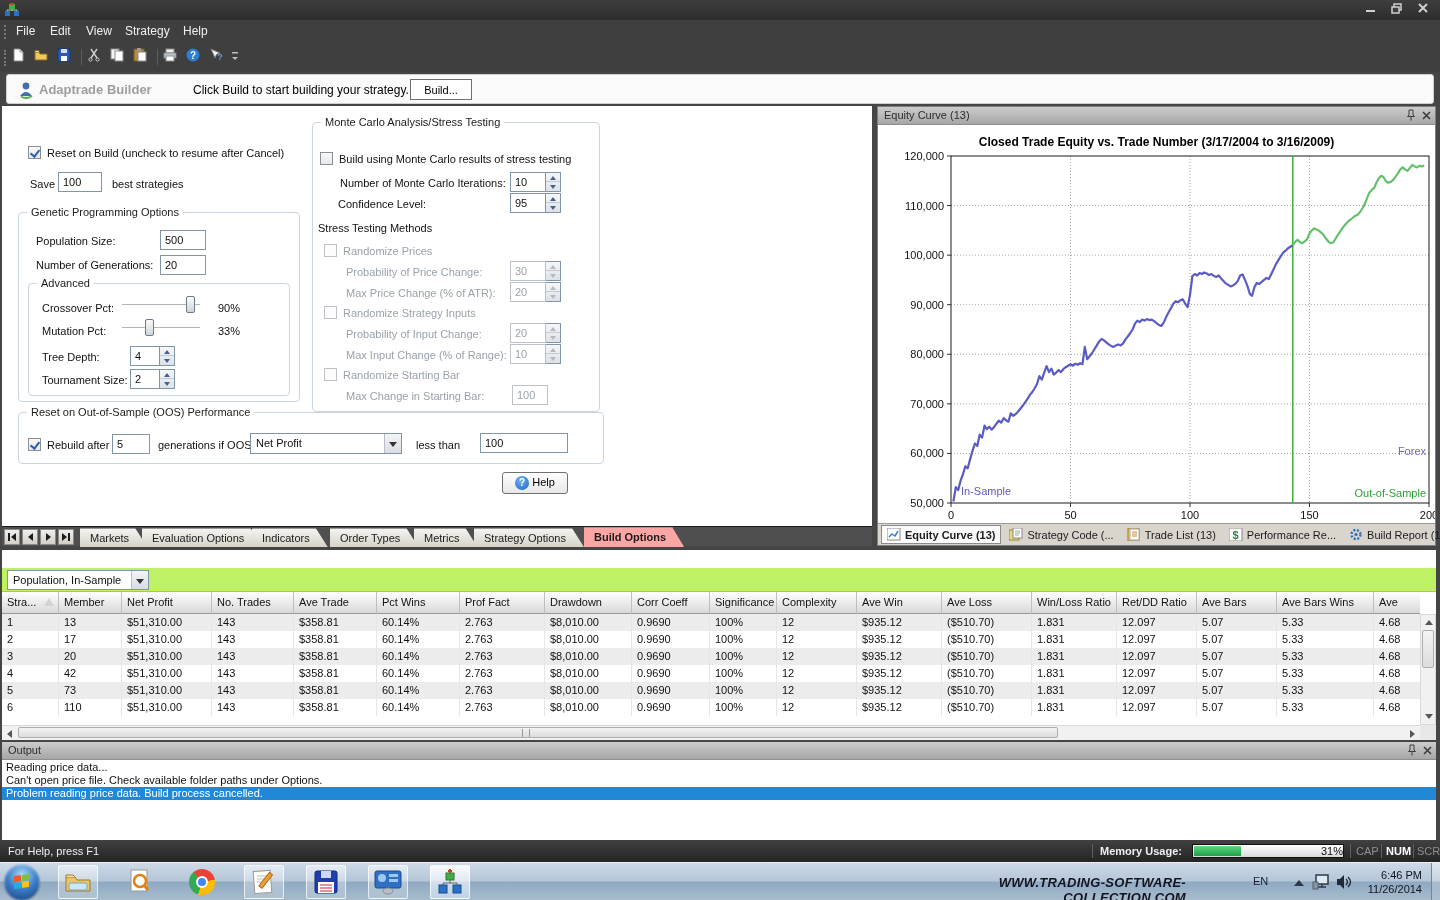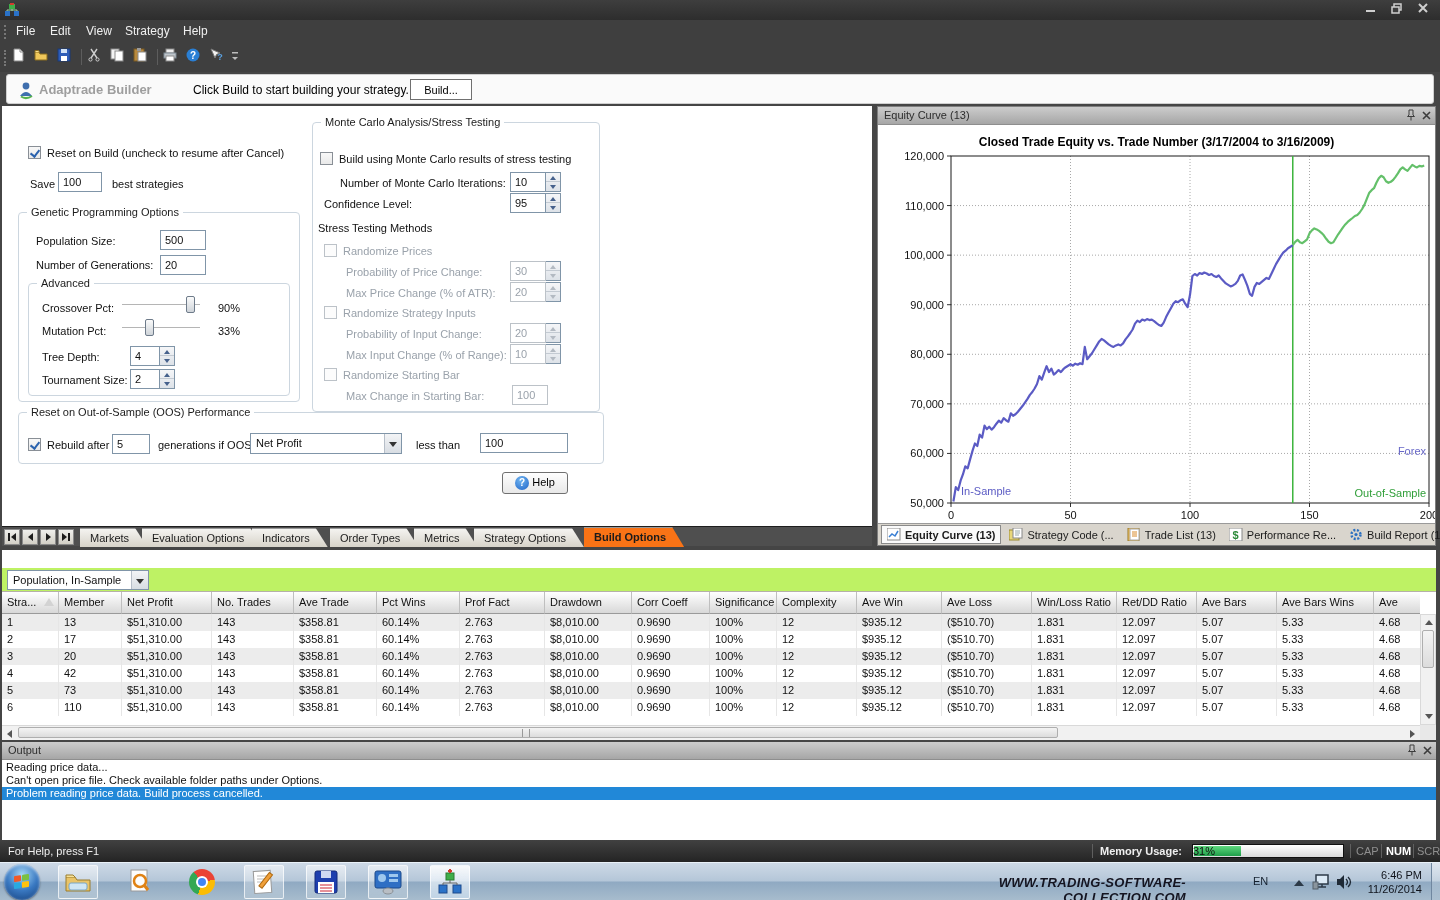--- a/index.html
+++ b/index.html
@@ -48,21 +48,21 @@
 .combo .txt{position:absolute;left:5px;top:3px;white-space:nowrap}
 .combo .btn{position:absolute;right:0;top:0;bottom:0;width:17px;background:linear-gradient(#f3f4f6,#d8dde3);border-left:1px solid #b6bec8}
 .combo .btn::after{content:"";position:absolute;left:4px;top:8px;border-left:4px solid transparent;border-right:4px solid transparent;border-top:5px solid #333}
 
 #left-tabs{position:absolute;left:2px;top:420px;width:870px;height:20px;background:#4f4f4f;border-top:1px solid #1e1e1e}
 .navbtn{position:absolute;top:2px;width:16px;height:16px;background:linear-gradient(#efefec,#d2cfc6);border:1px solid #8a8a8a;display:flex;align-items:center;justify-content:center;gap:1px}
 .tri-l{width:0;height:0;border-top:4px solid transparent;border-bottom:4px solid transparent;border-right:5px solid #1d1d1d}
 .tri-r{width:0;height:0;border-top:4px solid transparent;border-bottom:4px solid transparent;border-left:5px solid #1d1d1d}
 .navbar{width:2px;height:8px;background:#1d1d1d}
 .ltab{position:absolute;top:1px;height:19px;line-height:18px;padding:0 18px 0 10px;background:linear-gradient(#f4f3f0,#d7d3c9);color:#1b1b1b;clip-path:polygon(0 0,calc(100% - 12px) 0,100% 100%,0 100%);border-top:1px solid #999}
-.ltab.active{background:#f97316;font-weight:bold;top:0;height:20px;z-index:5}
+.ltab.active{background:#fca5a5;font-weight:bold;top:0;height:20px;z-index:5}
 
 #equity-panel{position:absolute;left:877px;top:0;width:559px;height:440px;background:#fff;border:1px solid #7e7e7e}
 .ptitle{position:absolute;left:0;right:0;top:0;height:18px;background:linear-gradient(#cccccc,#a6a6a6);border-bottom:1px solid #8e8e8e;color:#2d2d2d;line-height:17px;padding-left:6px}
 .pticons{position:absolute;right:3px;top:2px;display:flex;gap:6px}
 #chart-area{position:absolute;left:0;top:18px;width:557px;height:400px;background:#fff}
 #chart-title{position:absolute;top:10px;left:0;right:0;text-align:center;font-weight:bold;font-size:12px;color:#000}
 #chart-svg{position:absolute;left:1px;top:22px}
 #equity-tabs{position:absolute;left:0;top:416px;width:557px;height:22px;background:#d9d5cd;border-top:1px solid #9a9a9a;display:flex;align-items:center;padding-left:3px;gap:3px}
 .etab{display:flex;align-items:center;gap:4px;height:19px;padding:0 5px;color:#1b1b1b;white-space:nowrap}
 .etab.active{background:#fafafa;border:1px solid #8a8a8a;font-weight:bold}
@@ -80,21 +80,21 @@
 .corner{position:absolute;right:0;top:175px;width:16px;height:15px;background:#e8e8e8}
 
 #output-panel{position:absolute;left:2px;top:742px;width:1434px;height:98px;background:#fff}
 .oline{position:absolute;left:0;width:100%;height:13px;line-height:13px;padding-left:4px;color:#111;white-space:nowrap}
 .oline.hl{background:#2188d8;color:#fff}
 
 #statusbar{position:absolute;left:0;top:840px;width:1440px;height:22px;background:linear-gradient(#414141,#242424);color:#efefef}
 .sep{position:absolute;top:4px;width:1px;height:14px;background:#5f5f5f}
 #membar{position:absolute;left:1192px;top:4px;width:152px;height:14px;background:linear-gradient(#ffffff,#d9d9d9);border:1px solid #101010}
 #memfill{position:absolute;left:1px;top:1px;bottom:1px;width:31%;background:linear-gradient(#5fd87f,#1f9e49)}
-#memtext{position:absolute;left:0;right:0;top:0;text-align:left;line-height:12px;color:#101010}
+#memtext{position:absolute;left:0;right:0;top:0;text-align:right;line-height:12px;color:#101010}
 .key{position:absolute;top:5px;color:#8f8f8f}
 .key.on{color:#fff;font-weight:bold}
 
 #taskbar{position:absolute;left:0;top:862px;width:1440px;height:38px;background:linear-gradient(#cdd9e6 0%,#b4c6d8 49%,#8fa9c2 51%,#a7bccd 100%);border-top:1px solid #e9f1f8}
 .orb{position:absolute;left:4px;top:1px;width:36px;height:36px;border-radius:50%;background:radial-gradient(circle at 50% 30%,#a6d8f7 0%,#3a79c2 50%,#113c78 100%);box-shadow:inset 0 1px 3px rgba(255,255,255,.7),0 1px 2px rgba(0,0,0,.4)}
 .flag{position:absolute;left:10px;top:11px;display:grid;grid-template-columns:7px 7px;gap:1px;transform:skewY(-8deg)}
 .flag div{width:7px;height:6px;border-radius:1px}
 .tbtn{position:absolute;top:2px;width:40px;height:34px;border:1px solid rgba(255,255,255,.7);border-radius:2px;background:linear-gradient(rgba(255,255,255,.5),rgba(255,255,255,.12));display:flex;align-items:center;justify-content:center}
 .tbtn.noframe{border:none;background:none}
 .tbtn.active{background:linear-gradient(rgba(255,255,255,.85),rgba(215,233,250,.55))}
@@ -250,21 +250,21 @@
       <span class="lbl">Monte Carlo Analysis/Stress Testing</span>
     </div>
     <span class="cb" style="left:318px;top:46px"></span>
     <span class="t" style="left:337px;top:47px">Build using Monte Carlo results of stress testing</span>
     <span class="t" style="left:338px;top:71px">Number of Monte Carlo Iterations:</span>
     <span class="tb-input" style="left:508px;top:66px;width:36px">10</span>
     <span class="spin" style="left:544px;top:66px">
         <div class="up"></div>
         <div class="dn"></div>
       </span>
-    <span class="t" style="left:322px;top:92px">Confidence Level:</span>
+    <span class="t" style="left:336px;top:92px">Confidence Level:</span>
     <span class="tb-input" style="left:508px;top:87px;width:36px">95</span>
     <span class="spin" style="left:544px;top:87px">
         <div class="up"></div>
         <div class="dn"></div>
       </span>
     <span class="t" style="left:316px;top:116px">Stress Testing Methods</span>
     <span class="cb dis" style="left:322px;top:138px"></span>
     <span class="t dis" style="left:341px;top:139px">Randomize Prices</span>
     <span class="t dis" style="left:344px;top:160px">Probability of Price Change:</span>
     <span class="tb-input dis" style="left:508px;top:155px;width:36px">30</span>

